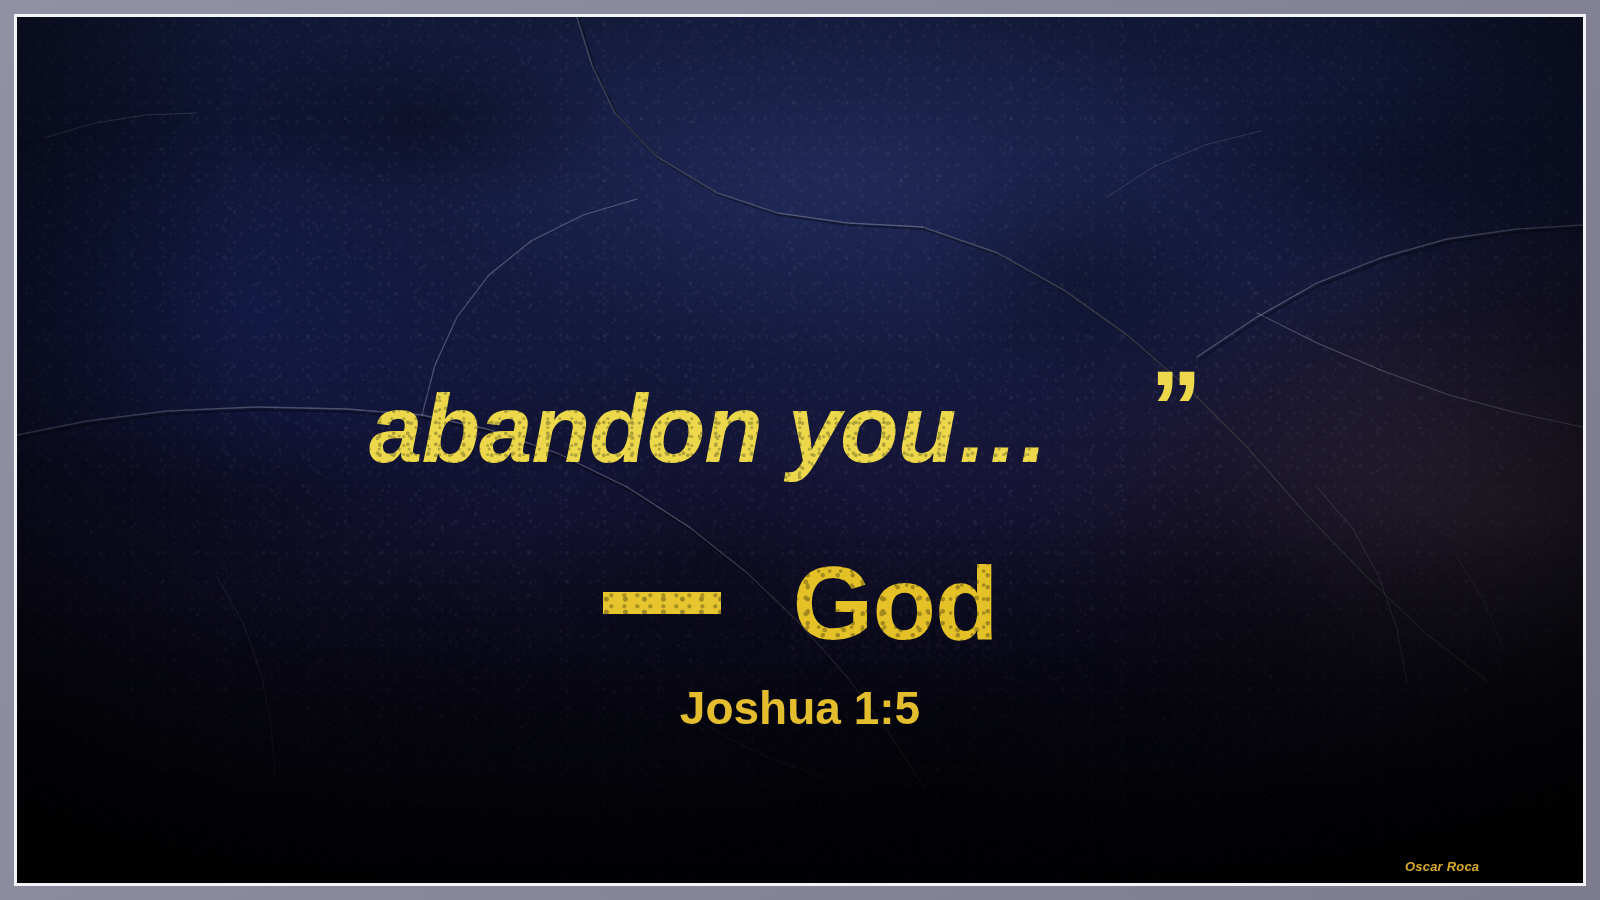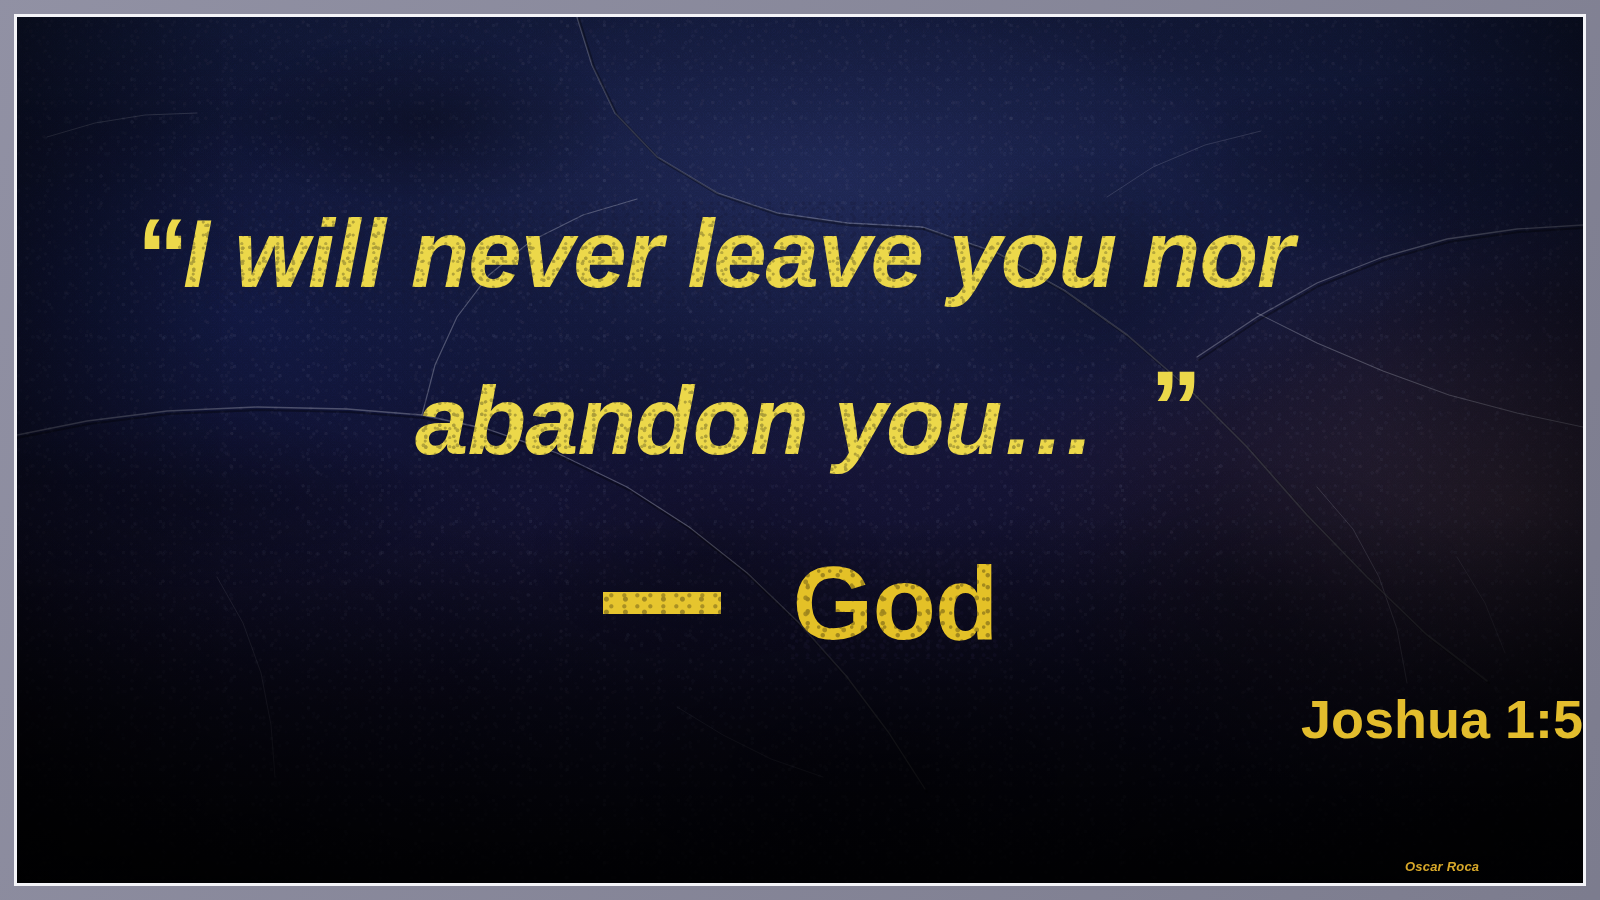--- a/index.html
+++ b/index.html
@@ -175,27 +175,26 @@
     color: #ecd84a;
   }
   #open-quote {
     font-style: normal;
     font-size: 104px;
     letter-spacing: -6px;
     vertical-align: -4px;
   }
   #quote-line-2 {
     left: 352px;
-    top: 356px;
+    top: 364px;
     font-size: 96px;
     font-weight: bold;
     font-style: italic;
     letter-spacing: -1px;
     color: #ecd84a;
-    margin-left: 46px;
   }
   #close-quote {
     position: absolute;
     left: 1133px;
     top: 338px;
     font-size: 104px;
     font-weight: bold;
     font-style: normal;
     letter-spacing: -6px;
     color: #ecd84a;
@@ -252,27 +251,26 @@
       radial-gradient(circle at 88% 18%, rgba(26,22,50,0.85) 0 1.9px, transparent 2.9px);
     background-size: 15px 12px, 11px 14px, 19px 16px;
     mix-blend-mode: multiply;
   }
 
   #scripture-reference {
     position: absolute;
     left: 0;
     right: 0;
     top: 668px;
-    text-align: right;
-    font-size: 54px;
+    text-align: center;
+    font-size: 46px;
     font-weight: bold;
     color: #e3bd2d;
     letter-spacing: 0px;
     line-height: 1;
-    margin-top: 7px;
   }
   #scripture-reference .eroded::after {
     background-size: 11px 9px, 8px 10px, 13px 12px, 9px 8px;
     opacity: 0.34;
   }
 
   #watermark {
     position: absolute;
     left: 1388px;
     top: 843px;
@@ -320,23 +318,20 @@
           <path d="M 407 401 L 472 415 L 542 439 L 612 473 L 674 513 L 732 559 L 784 609 L 832 663 L 874 719 L 910 775" stroke-width="2.0"></path>
           <path d="M 1182 343 L 1242 303 L 1302 269 L 1368 243 L 1432 225 L 1502 215 L 1566 211" stroke-width="2.0"></path>
         </g>
       </svg>
 
       <div class="bg-vignette"></div>
     </div>
 
     <div class="quote-layer">
 
-      <div id="quote-line-1" class="gold-text">
-        <span id="open-quote">“</span><span class="eroded">I will never leave you nor</span>
-      </div>
 
       <div id="quote-line-2" class="gold-text">
         <span class="eroded">abandon you…</span>
       </div>
 
       <div id="close-quote">”</div>
 
       <div id="attribution-row">
         <span id="attribution-dash"></span>
         <span id="attribution-name">God</span>

